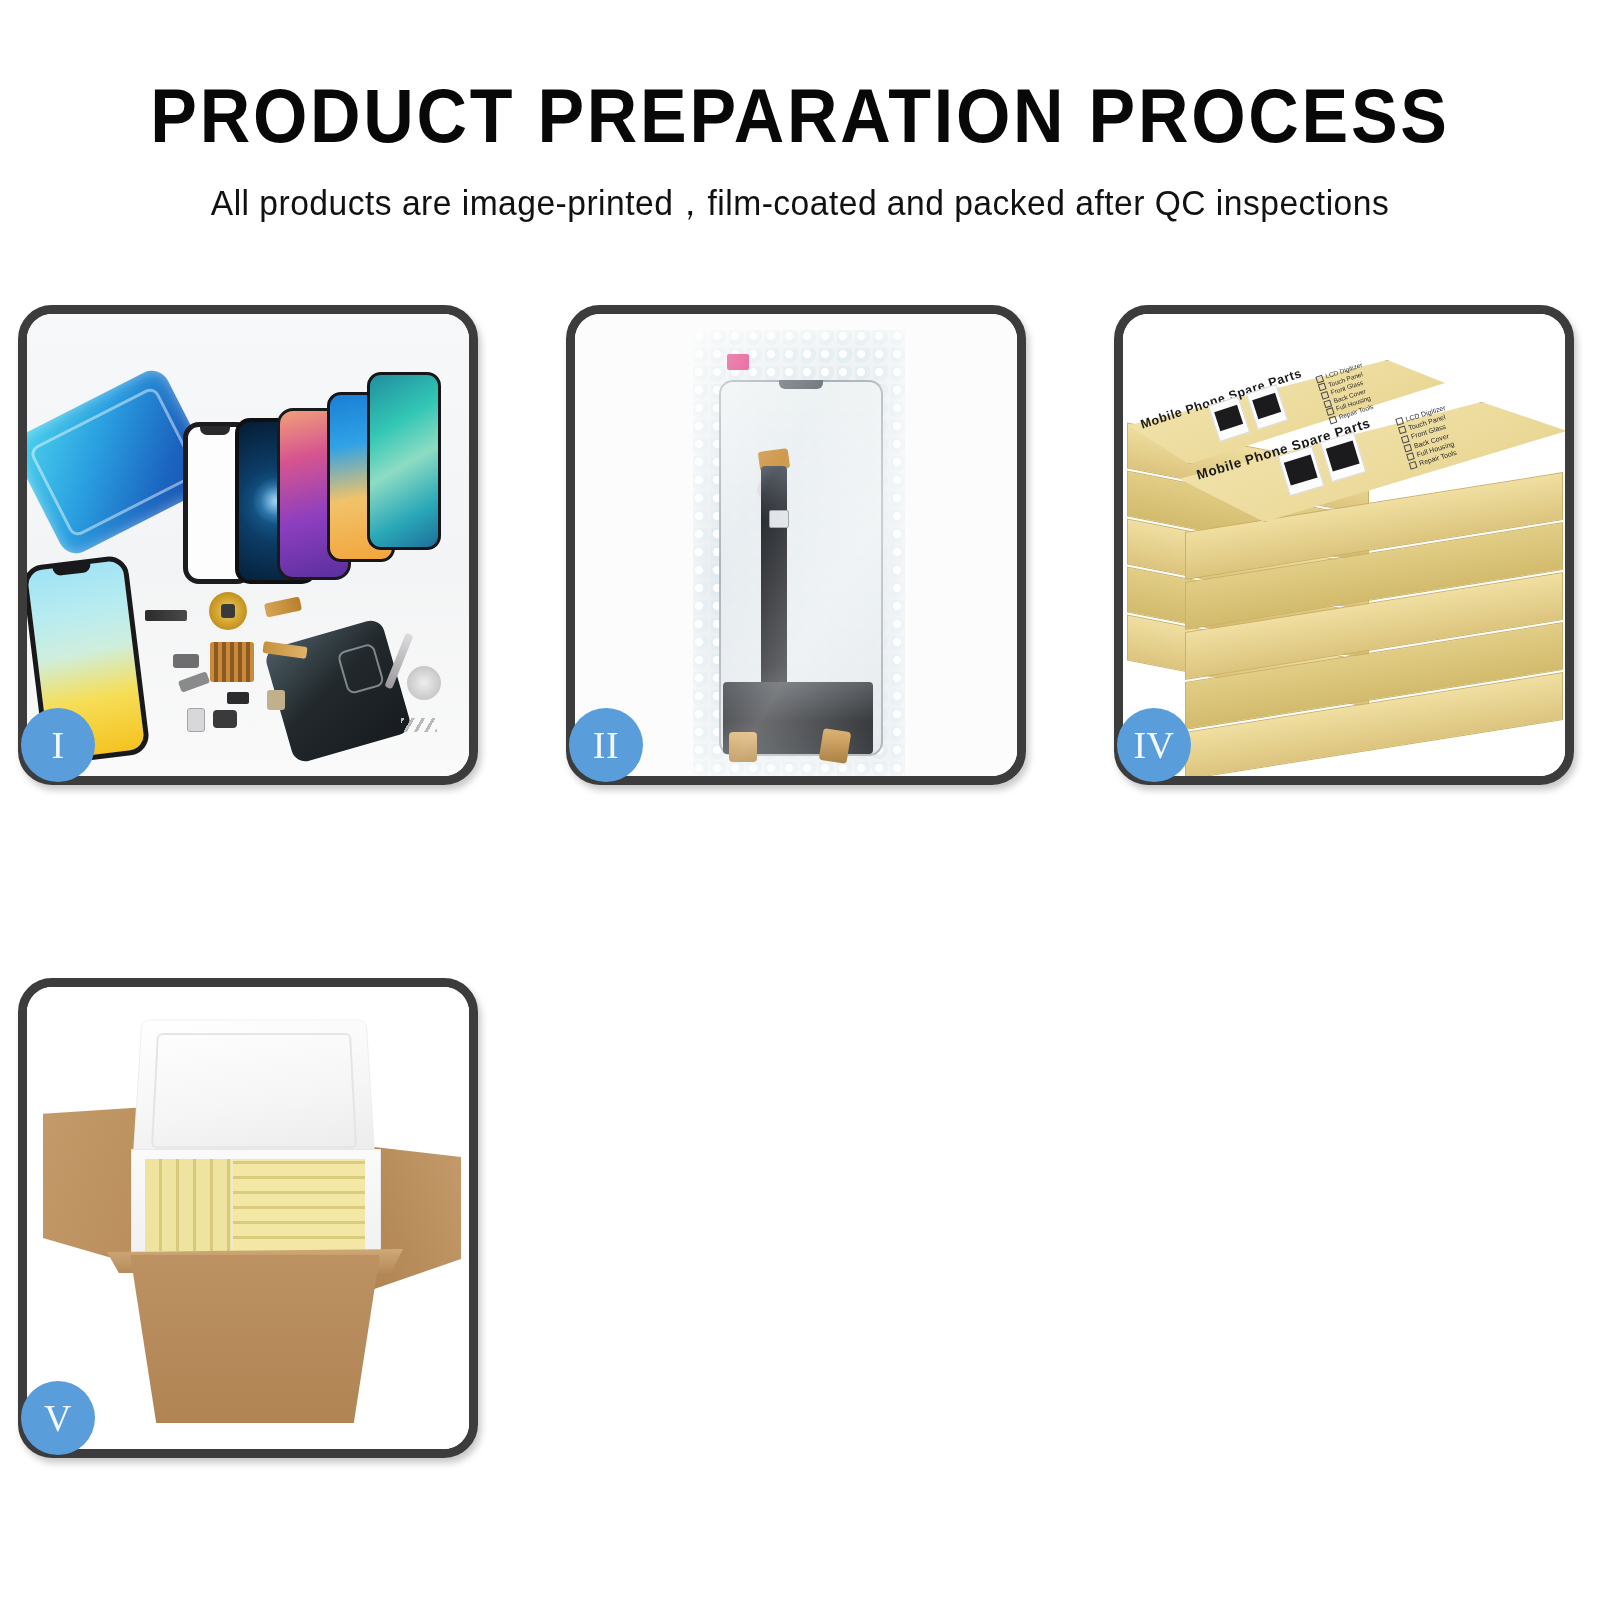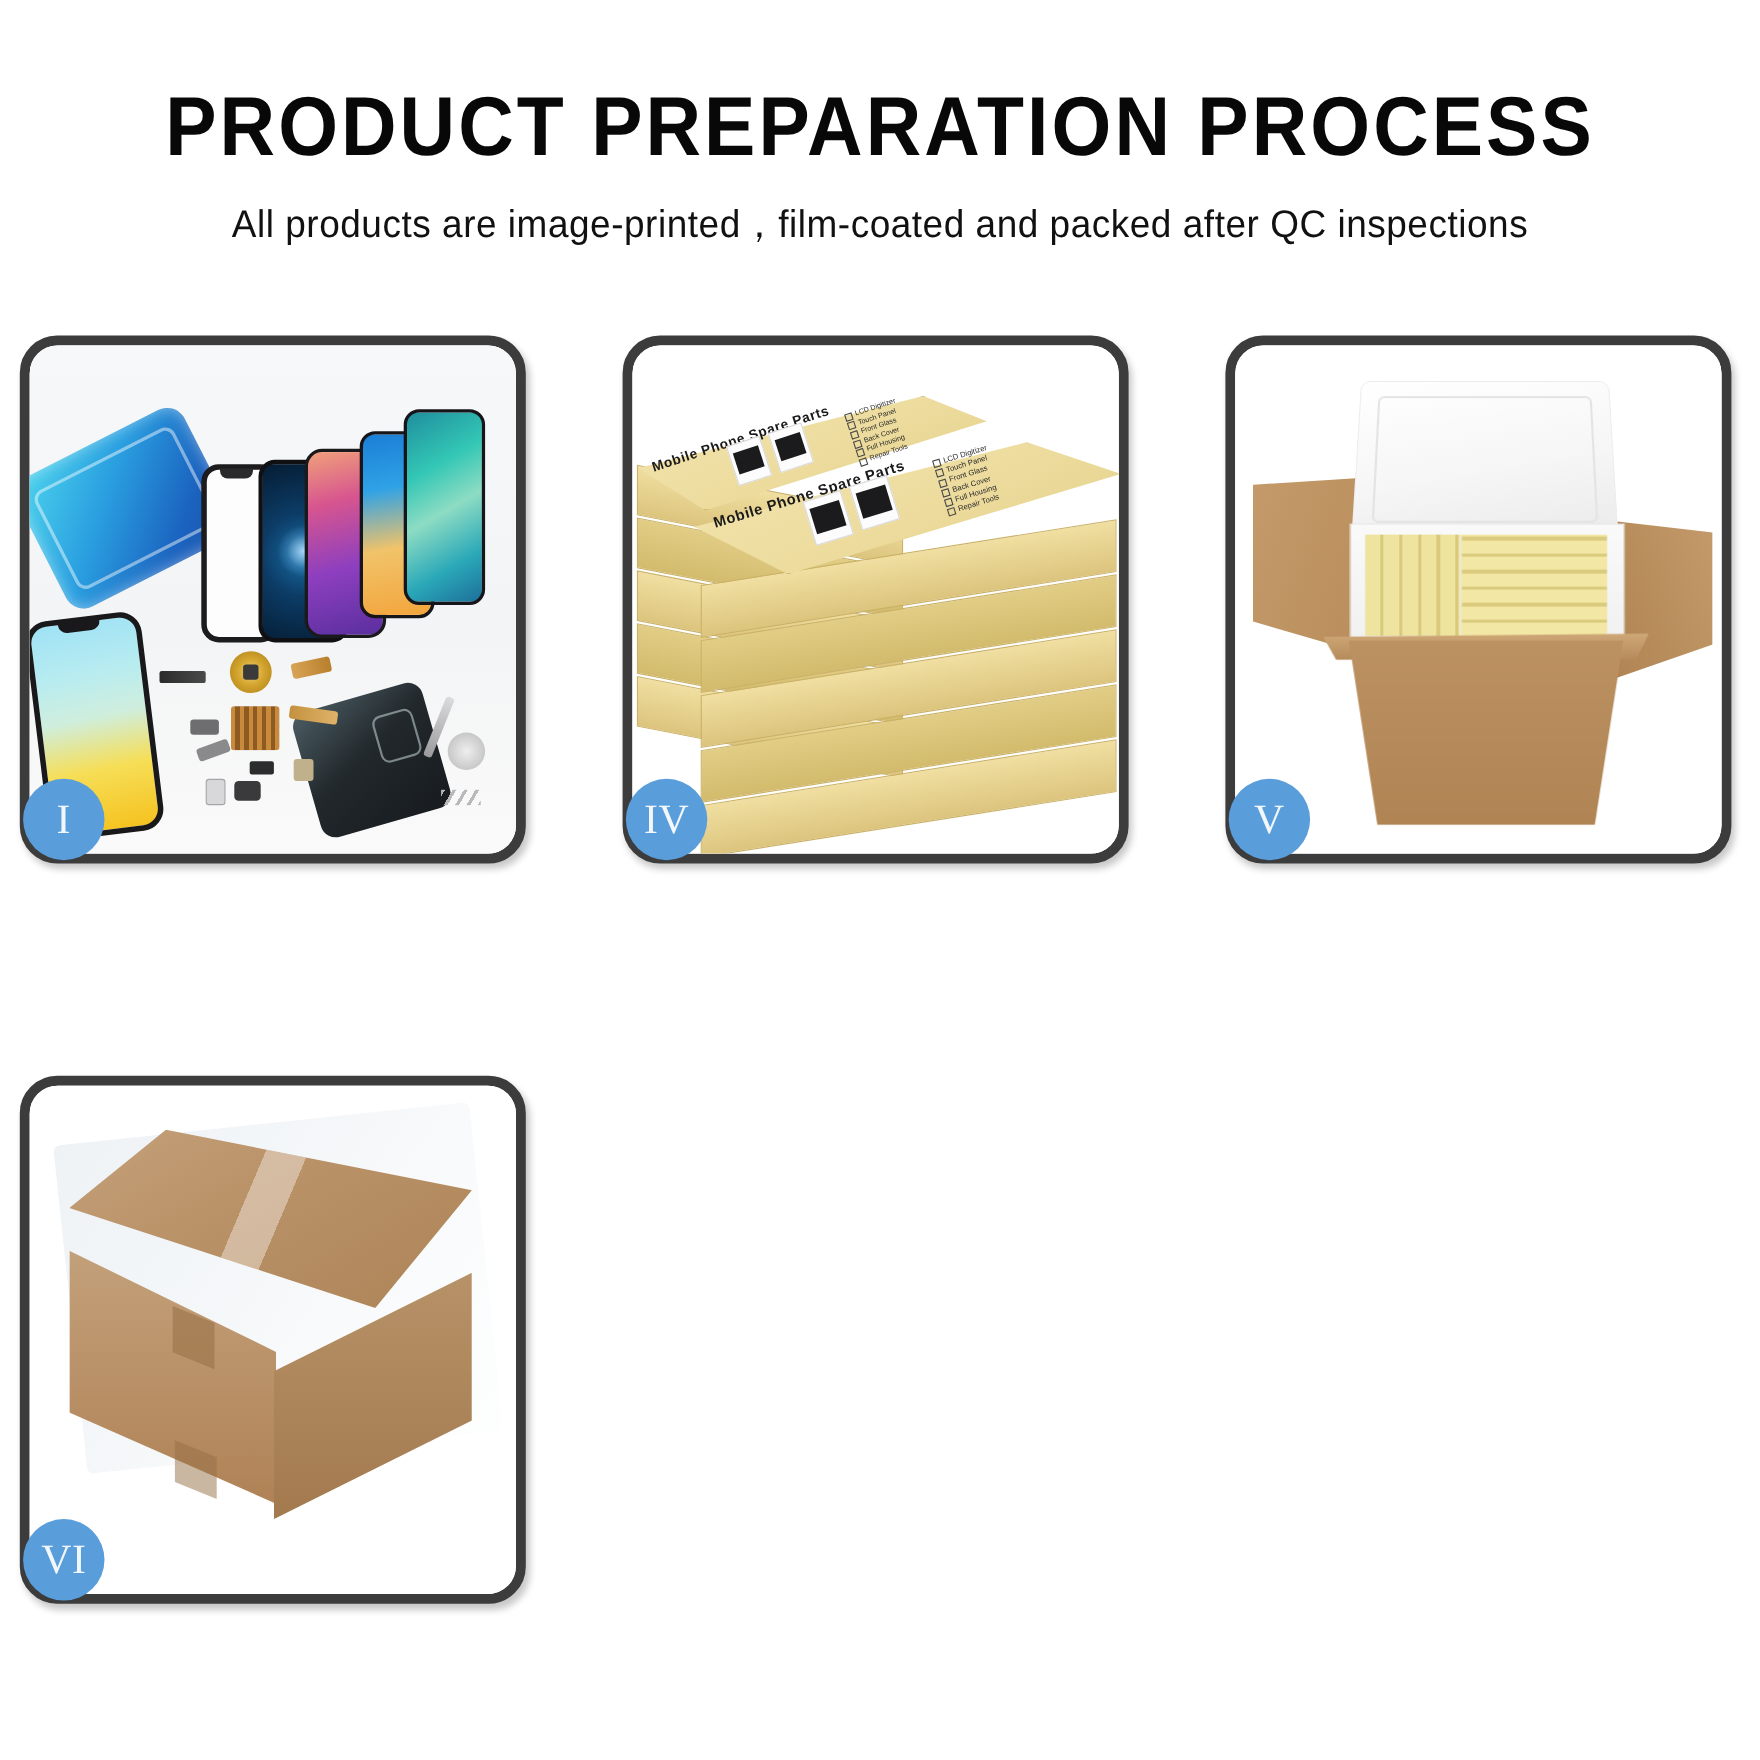--- a/index.html
+++ b/index.html
@@ -348,20 +348,41 @@
         <div class="sm5"></div>
         <div class="sm6"></div>
         <div class="tweezer"></div>
         <div class="brush"></div>
         <div class="screws"></div>
       </div>
     </div>
     <div class="badge">I</div>
   </div>
 
+  <div class="panel">
+    <div class="panel-inner">
+      <div class="sc2">
+        <div class="bw-bag">
+          <div class="bw-lcd">
+            <div class="bw-notch"></div>
+          </div>
+          <div class="bw-con1"></div>
+          <div class="bw-con2"></div>
+          <div class="bw-flex"></div>
+          <div class="bw-con3"></div>
+          <div class="bw-bot"></div>
+          <div class="bw-t1"></div>
+          <div class="bw-t2"></div>
+          <div class="bw-pink"></div>
+          <div class="bw-sheen"></div>
+        </div>
+      </div>
+    </div>
+    <div class="badge">II</div>
+  </div>
 
 
   <div class="panel">
     <div class="panel-inner">
       <div class="sc4">
         <div class="stack">
 
           <div class="slab" style="left:4px;  top:132px; width:240px; height:44px; transform:skewY(11deg);"></div>
           <div class="slab side" style="left:4px;top:180px; width:240px; height:44px; transform:skewY(11deg);"></div>
           <div class="slab" style="left:4px;  top:228px; width:240px; height:44px; transform:skewY(11deg);"></div>
@@ -464,28 +485,14 @@
         <div class="c5-foamlid"></div>
         <div class="c5-foambox"></div>
         <div class="c5-inner"></div>
         <div class="c5-rim"></div>
         <div class="c5-body"></div>
       </div>
     </div>
     <div class="badge">V</div>
   </div>
 
-  <div class="panel">
-    <div class="panel-inner">
-      <div class="sc6">
-        <div class="c6-wrap"></div>
-        <div class="c6-top"></div>
-        <div class="c6-tape"></div>
-        <div class="c6-left"></div>
-        <div class="c6-right"></div>
-        <div class="c6-tab1"></div>
-        <div class="c6-tab2"></div>
-      </div>
-    </div>
-    <div class="badge">VI</div>
-  </div>
 
 </div>
 
 </body></html>

